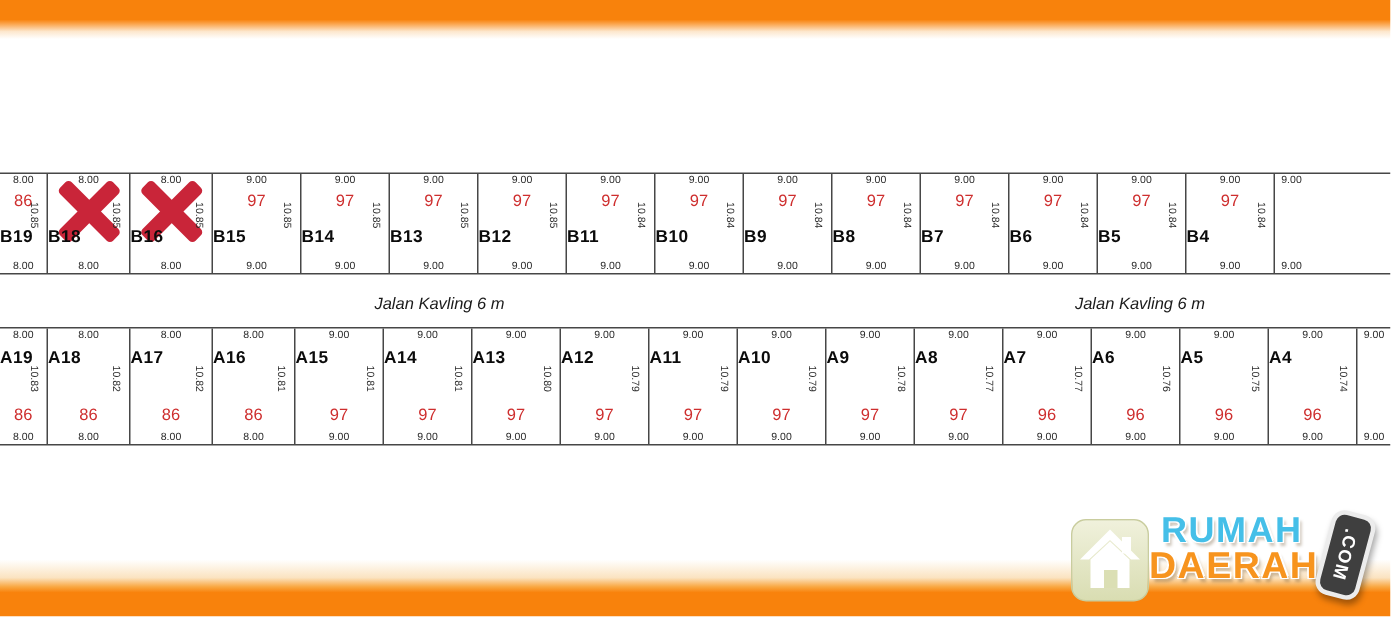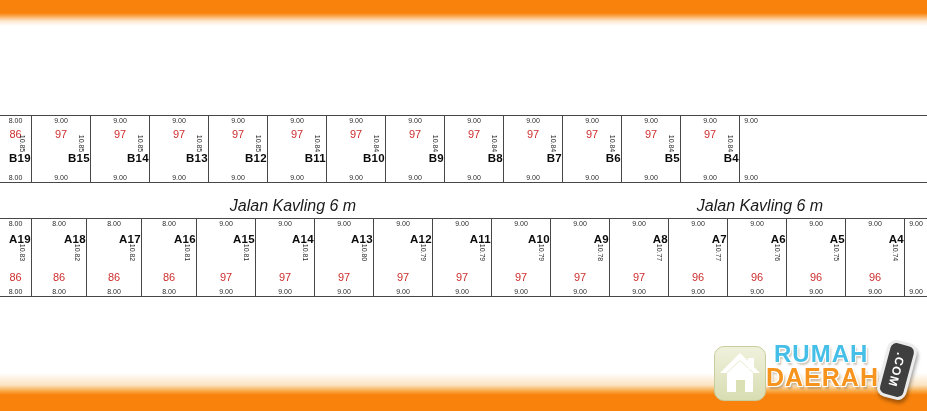--- a/index.html
+++ b/index.html
@@ -16,39 +16,39 @@
   .plot-row { position:absolute; left:0; display:flex; border-top:1px solid #474747; border-bottom:1px solid #474747; background:#fff; }
   #row-b { top:115px; height:68px; }
   #row-a { top:218px; height:79px; }
   .plot { position:relative; height:100%; flex:0 0 auto; border-right:1px solid #474747; }
   .plot:last-child { border-right:none; }
 
   .dim { position:absolute; left:0; width:100%; text-align:center; font-size:7px; color:#2a2a2a; }
   .dim-top { top:1px; }
   .dim-bottom { bottom:1px; }
   .price { position:absolute; left:0; width:100%; text-align:center; font-size:11px; font-weight:normal; color:#ce2e2e; }
-  .plot-label { position:absolute; left:0; width:100%; text-align:right; font-size:11.5px; font-weight:bold; color:#0b0b0b; letter-spacing:0.3px; }
+  .plot-label { position:absolute; left:0; width:100%; text-align:left; font-size:11.5px; font-weight:bold; color:#0b0b0b; letter-spacing:0.3px; }
   .side-dim { position:absolute; right:-6px; width:30px; text-align:center; font-size:7px; color:#2a2a2a; transform:rotate(90deg); }
 
   #row-b .price { top:12px; }
   #row-b .plot-label { top:36px; }
   #row-b .side-dim { top:24px; }
   #row-a .plot-label { top:14px; }
   #row-a .price { top:52px; }
   #row-a .side-dim { top:30px; }
 
   
   .xmark { position:absolute; left:50%; top:25px; width:0; height:0; }
   .xmark::before, .xmark::after { content:""; position:absolute; left:-5.5px; top:-25px; width:11px; height:50px;
     background:#c92539; border-radius:3px; }
   .xmark::before { transform:rotate(45deg); }
   .xmark::after { transform:rotate(-45deg); }
 
   
-  .road-label { position:absolute; top:197px; transform:translateX(-50%); font-size:16px; font-style:italic; color:#1a1a1a; white-space:nowrap; }
+  .road-label { position:absolute; top:197px; transform:translateX(-50%); font-size:11px; font-style:italic; color:#1a1a1a; white-space:nowrap; }
   #road-label-1 { left:293px; }
   #road-label-2 { left:760px; }
 
   
   #logo { position:absolute; left:712px; top:342px; width:206px; height:62px; z-index:5; }
   #logo-house { position:absolute; left:2px; top:4px; width:52px; height:55px;
     background:linear-gradient(180deg,#f0f1dc,#d9ddb2); border:1px solid #c9cd9e; border-radius:10px; }
   .logo-word { position:absolute; font-weight:900; letter-spacing:1px; white-space:nowrap;
     text-shadow:-1px -1px 0 #fff, 1px -1px 0 #fff, -1px 1px 0 #fff, 1px 1px 0 #fff, 2px 3px 2px rgba(90,60,20,0.30); }
   #logo-word-1 { left:62px; top:-2px; font-size:24px; color:#45bfe8; }
@@ -62,20 +62,34 @@
 <body>
 
 <div id="canvas">
   <div id="top-bar"></div>
 
   <div id="row-b" class="plot-row" style="width: 927px;">
       <div class="plot" style="width: 32px;">
         <span class="dim dim-top">8.00</span>
         <span class="price">86</span>
         <span class="plot-label">B19</span>
+        <span class="side-dim">10.85</span>
+        <span class="dim dim-bottom">8.00</span>
+      </div>
+      <div class="plot" style="width: 55px;">
+        <span class="dim dim-top">8.00</span>
+        <span class="xmark"></span>
+        <span class="plot-label">B18</span>
+        <span class="side-dim">10.85</span>
+        <span class="dim dim-bottom">8.00</span>
+      </div>
+      <div class="plot" style="width: 55px;">
+        <span class="dim dim-top">8.00</span>
+        <span class="xmark"></span>
+        <span class="plot-label">B16</span>
         <span class="side-dim">10.85</span>
         <span class="dim dim-bottom">8.00</span>
       </div>
       <div class="plot" style="width: 59px;">
         <span class="dim dim-top">9.00</span>
         <span class="price">97</span>
         <span class="plot-label">B15</span>
         <span class="side-dim">10.85</span>
         <span class="dim dim-bottom">9.00</span>
       </div>

